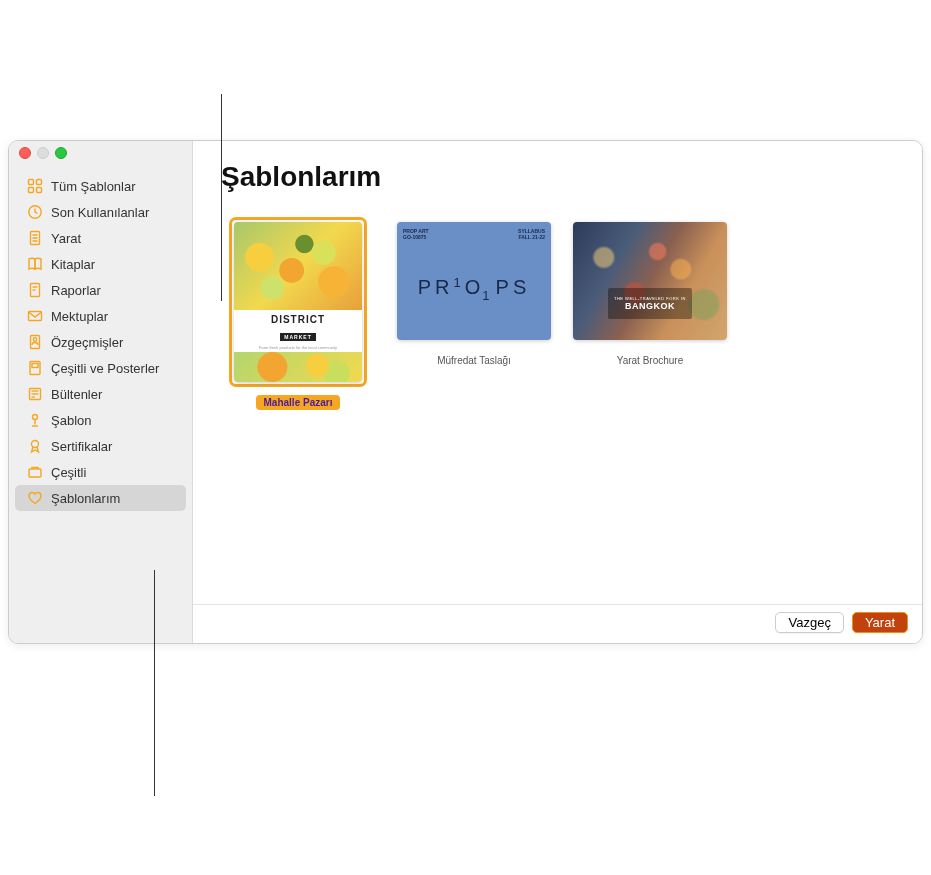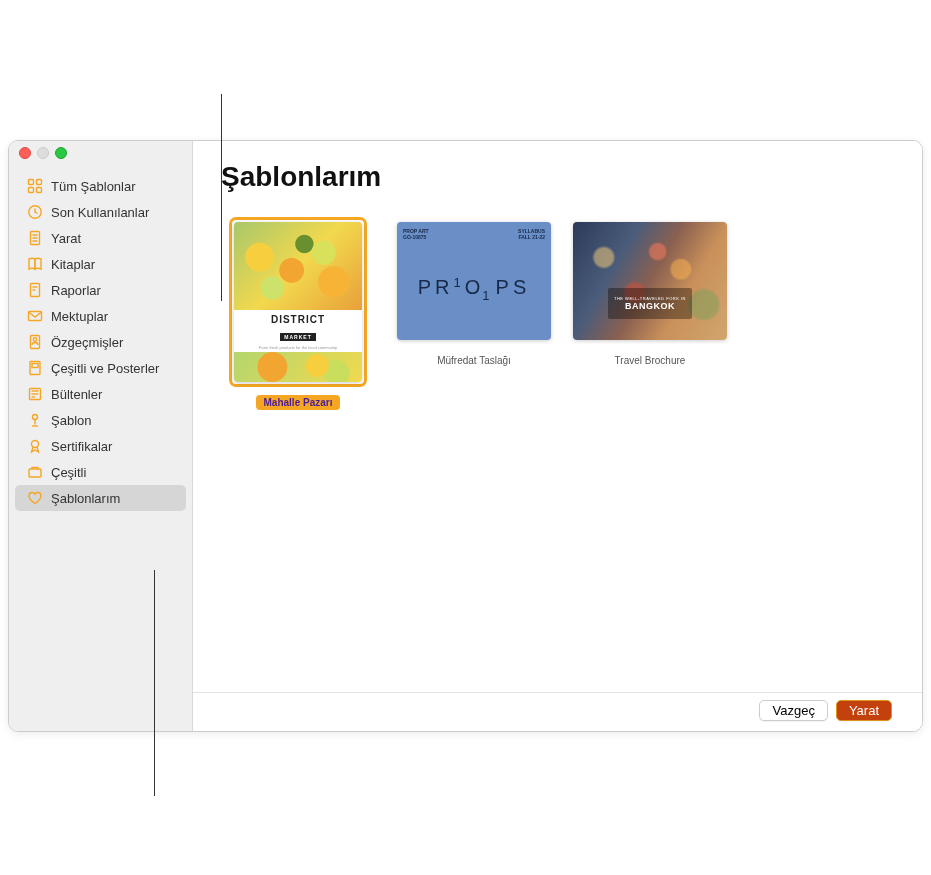--- a/index.html
+++ b/index.html
@@ -26,21 +26,21 @@
       width: 1px;
       height: 226px;
       background: #333;
       z-index: 100;
     }
     .window {
       position: absolute;
       left: 8px;
       top: 140px;
       width: 915px;
-      height: 592px;
+      height: 504px;
       background: #fff;
       border: 1px solid #ccc;
       border-radius: 10px;
       overflow: hidden;
       display: flex;
       box-shadow: 0 2px 10px rgba(0,0,0,0.08);
     }
     .titlebar {
       position: absolute;
       top: 6px;
@@ -223,21 +223,21 @@
     }
     .thumb-bangkok .badge{
       position:absolute; left:50%; top:56%; transform:translateX(-50%);
       background:rgba(0,0,0,0.35); padding:8px 6px; border-radius:2px;
       text-align:center;
     }
     .thumb-bangkok .badge .s{font-size:4px; color:#fff; letter-spacing:0.5px; white-space:nowrap;}
     .thumb-bangkok .badge .b{font-size:9px; font-weight:800; color:#fff; letter-spacing:0.5px;}
     .footer {
       border-top: 1px solid #e3e3e3;
-      padding: 7px 30px 10px;
+      padding: 7px 14px 10px;
       display: flex;
       justify-content: flex-end;
       gap: 8px;
     }
     .btn {
       font-size: 13px;
       padding: 2px 12px;
       border-radius: 5px;
       cursor: pointer;
       border: 1px solid #ccc;
@@ -456,21 +456,21 @@
 
       <div class="template-card wide">
         <div class="thumb-wrap">
           <div class="thumb thumb-bangkok">
             <div class="badge">
               <div class="s">THE WELL-TRAVELED FORK IN</div>
               <div class="b">BANGKOK</div>
             </div>
           </div>
         </div>
-        <div class="template-label">Travel Brochure</div>
+        <div class="template-label">Yarat Brochure</div>
       </div>
 
     </div>
 
     <div class="footer">
       <button class="btn">Vazgeç</button>
       <button class="btn primary">Yarat</button>
     </div>
   </div>
 </div>

